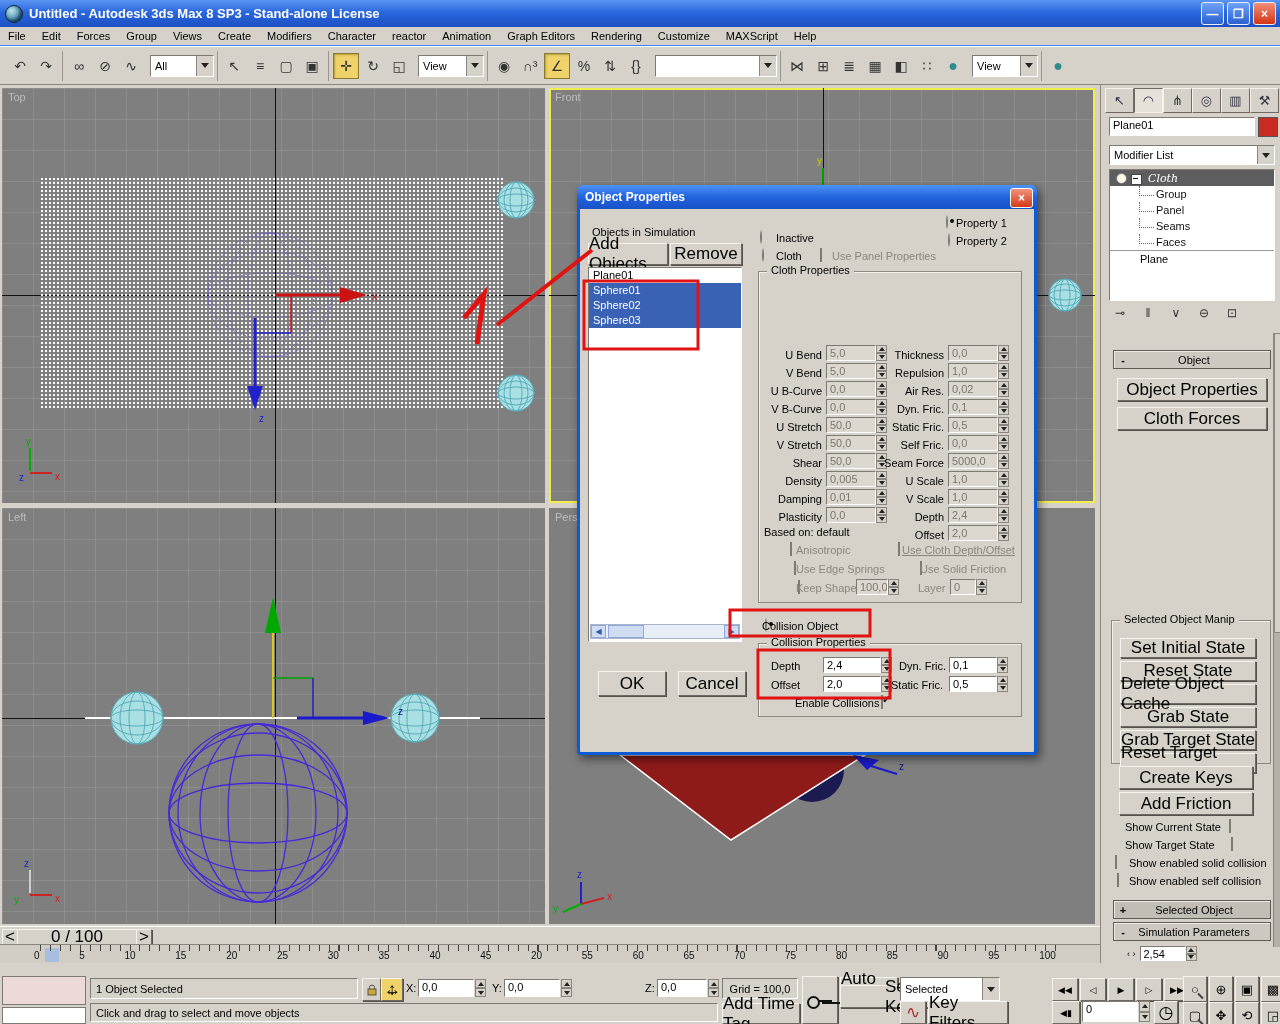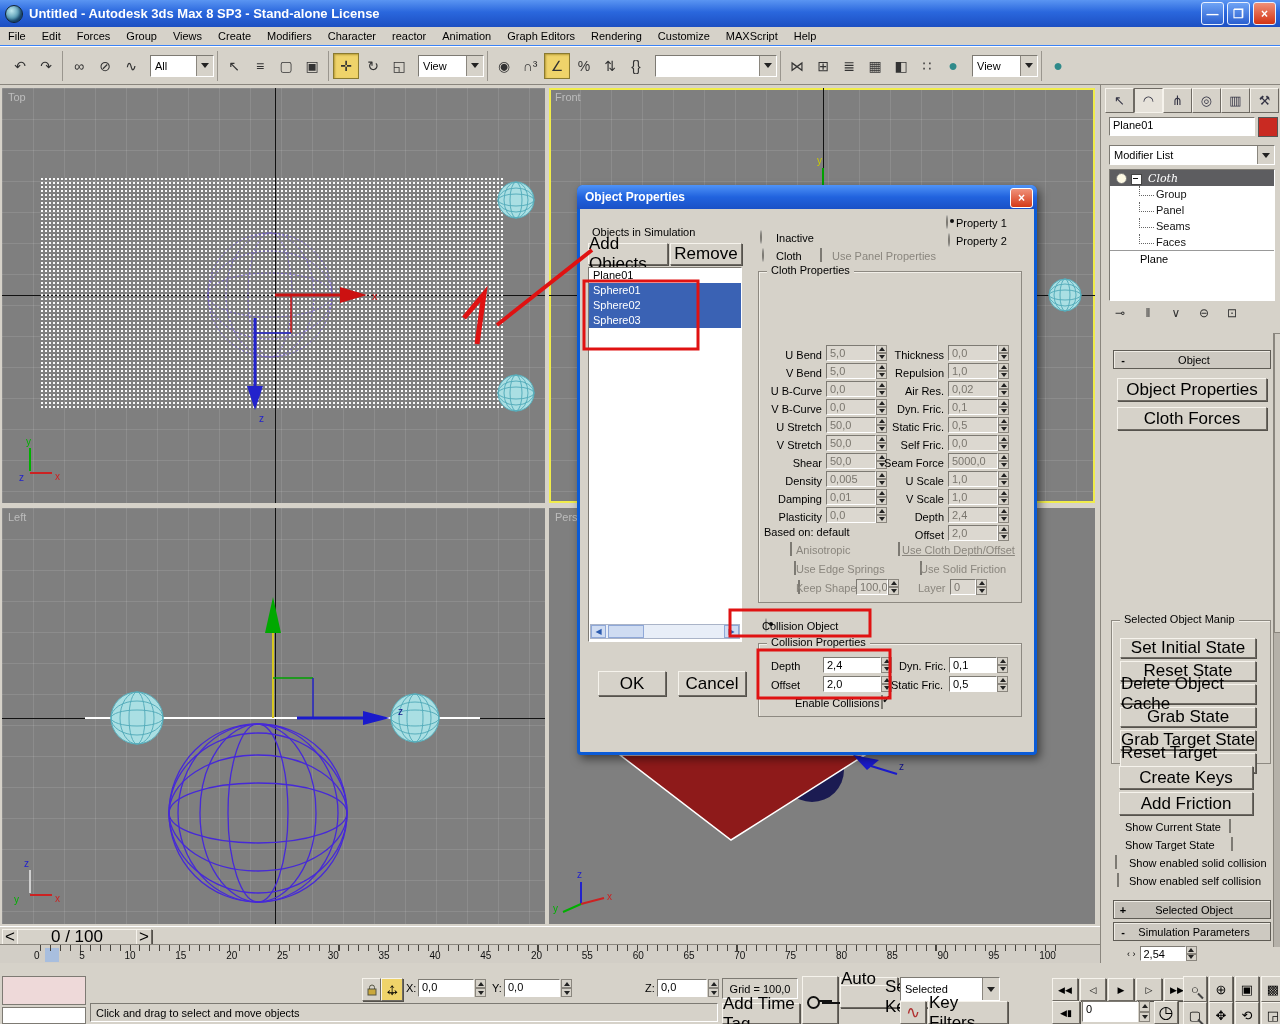--- a/index.html
+++ b/index.html
@@ -575,20 +575,21 @@
       <span>85</span>
       <span>90</span>
       <span>95</span>
       <span>100</span>
     </div>
 </div>
 
 <div class="abs statusbar">
   <div class="abs minilisten" style="left:2px;top:13px;width:84px;height:29px;background:#eed9d9;"></div>
   <div class="abs minilisten" style="left:2px;top:44px;width:84px;height:17px;background:#ffffff;"></div>
+  <div class="abs sunk" style="left:90px;top:15px;width:268px;height:21px;">1 Object Selected</div>
   <div class="abs btn3d" style="left:362px;top:15px;width:17px;height:21px;">
     <svg width="10" height="12">
         <rect x="1" y="5" width="8" height="6" fill="#caa83c" stroke="#554"></rect>
         <path d="M2.5 5 V3.5 A2.5 2.5 0 0 1 7.5 3.5 V5" fill="none" stroke="#554"></path>
       </svg>
   </div>
   <div class="abs btn3d" style="left:381px;top:15px;width:20px;height:21px;background:#efd36a;">
     <span class="movegl">
         <b>↔</b>
         <i>↕</i>

